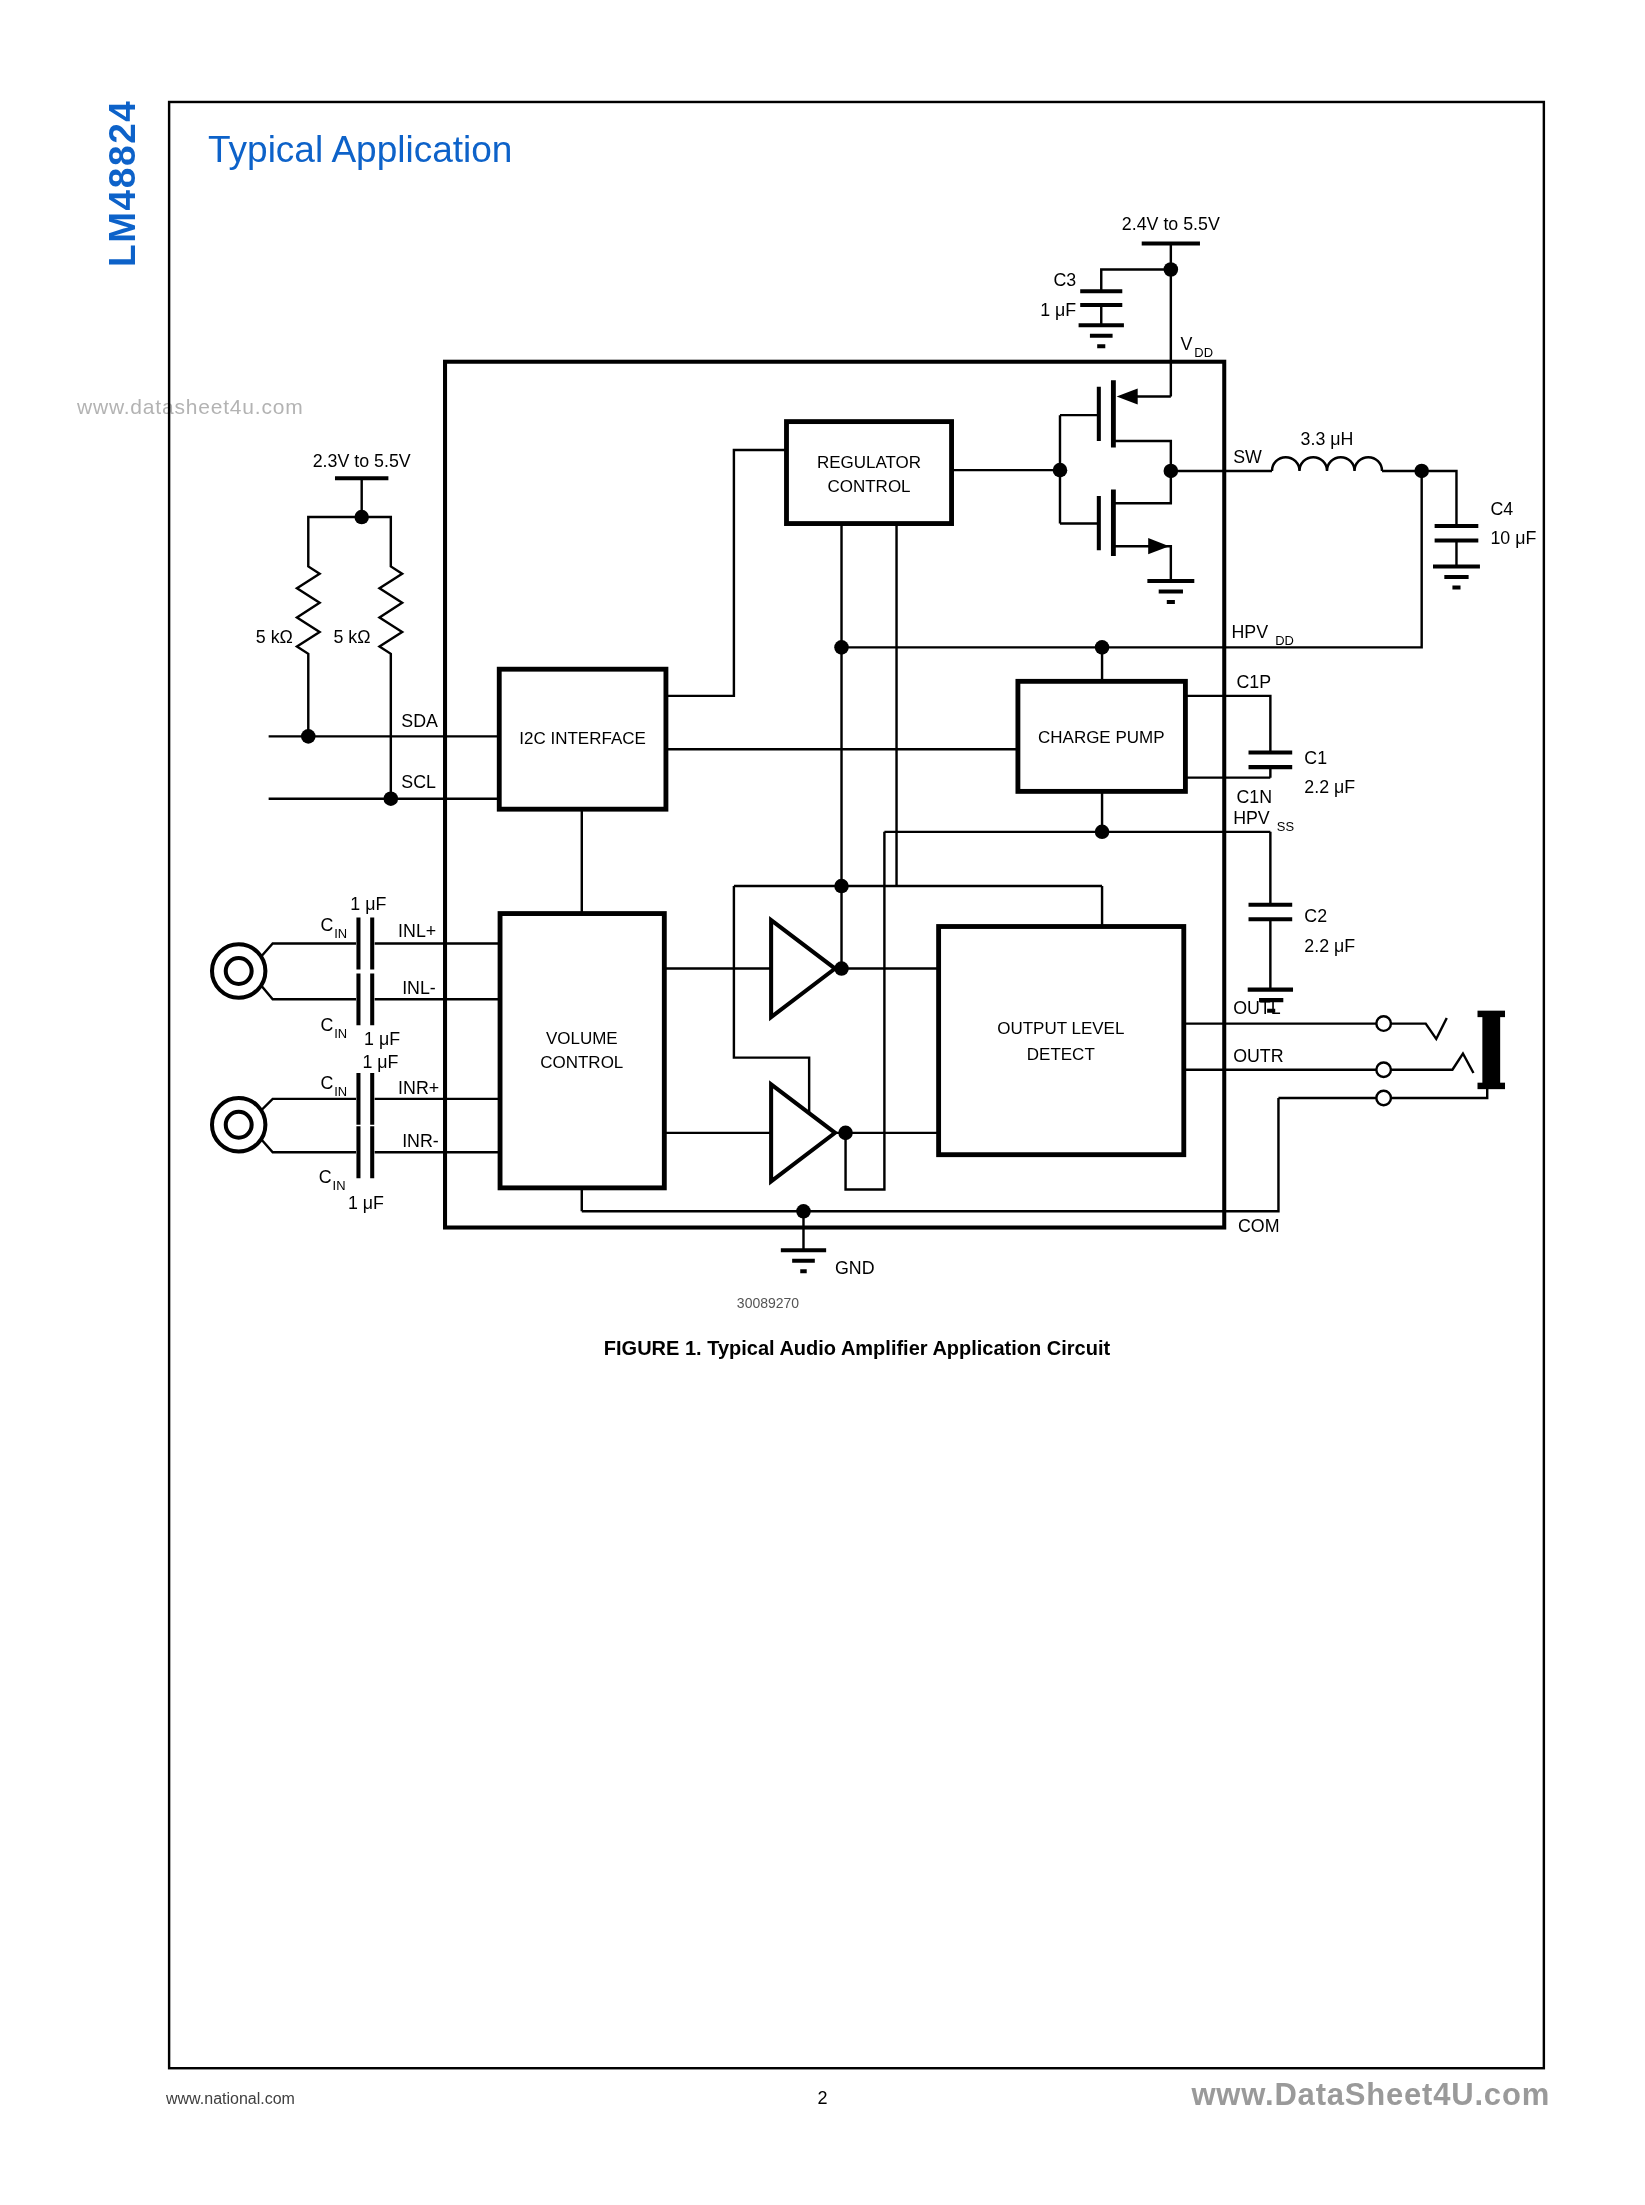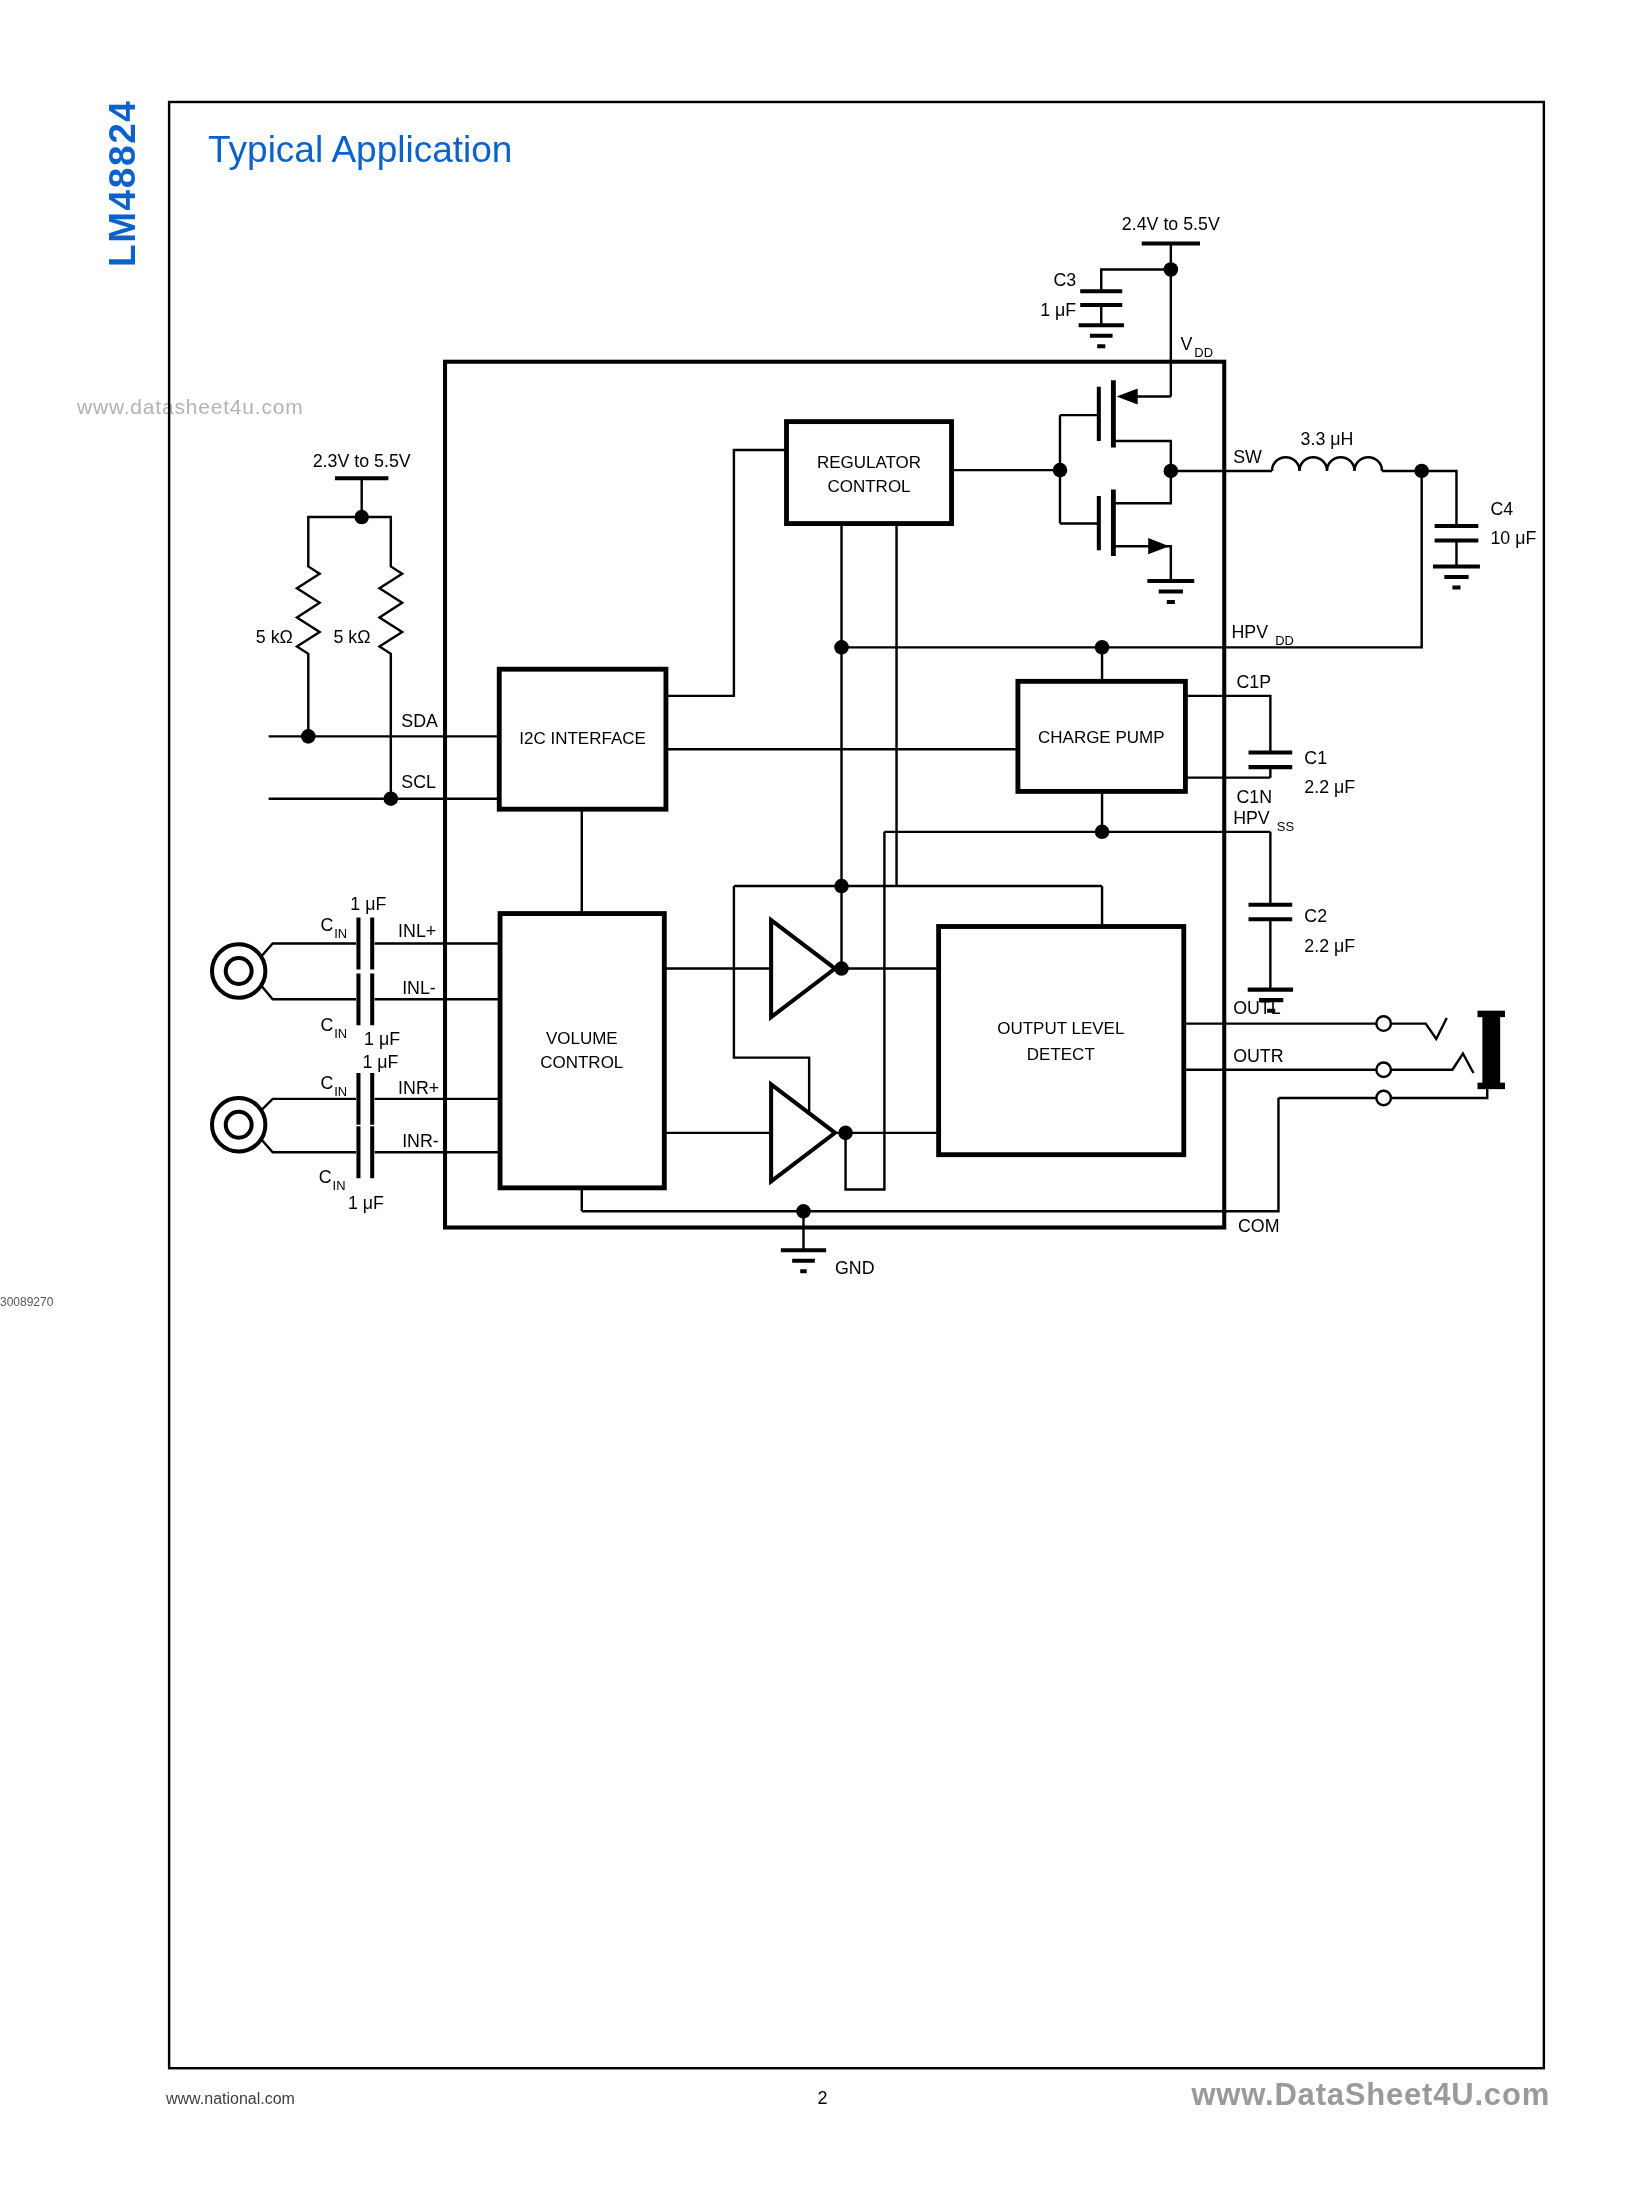--- a/index.html
+++ b/index.html
@@ -5,21 +5,21 @@
   html,body{margin:0;padding:0;background:#e8e8e8;}
   #page{position:relative;width:1645px;height:2205px;background:#ffffff;
         font-family:"Liberation Sans",sans-serif;overflow:hidden;}
   #schem{position:absolute;left:0;top:0;}
   .abs{position:absolute;}
   .sidebar{left:102px;top:267px;transform-origin:0 0;transform:rotate(-90deg);
            font-weight:bold;font-size:37px;color:#0D62C9;letter-spacing:1.6px;white-space:nowrap;}
   .title{left:208px;top:129px;font-weight:normal;font-size:37px;color:#0D62C9;}
   .wm-top{left:77px;top:395px;font-size:21px;color:#b3b3b3;letter-spacing:0.8px;}
   .caption{left:69px;right:0;top:1337px;text-align:center;font-weight:bold;font-size:20px;color:#000;}
-  .fignum{left:0;width:1536px;top:1295px;text-align:left;font-size:12px;color:#555;}
+  .fignum{left:0;width:1536px;top:1295px;text-align:center;font-size:14px;color:#555;}
   .f-left{left:166px;top:2090px;font-size:16px;color:#404040;}
   .f-page{left:0;right:0;top:2088px;text-align:center;font-size:18px;color:#000;}
   .f-right{right:95px;top:2077px;font-weight:bold;font-size:31px;color:#9a9a9a;letter-spacing:0.8px;}
   svg text{font-family:"Liberation Sans",sans-serif;fill:#000;}
   .t22{font-size:22px;} .t21{font-size:21px;} .t16{font-size:16px;}
   .mid{text-anchor:middle;} .end{text-anchor:end;}
   .w3{stroke:#000;stroke-width:3;fill:none;}
   .w5{stroke:#000;stroke-width:5;fill:none;}
   .w6{stroke:#000;stroke-width:6;fill:none;}
   .blkbox{fill:#fff;stroke:#000;stroke-width:6;}
@@ -28,20 +28,21 @@
   .pin{fill:#fff;stroke:#000;stroke-width:3;}
 </style>
 </head>
 <body>
 
 <div id="page">
 
   <div class="abs sidebar">LM48824</div>
   <div class="abs title">Typical Application</div>
   <div class="abs wm-top">www.datasheet4u.com</div>
+  <div class="abs caption">FIGURE 1. Typical Audio Amplifier Application Circuit</div>
   <div class="abs fignum">30089270</div>
   <div class="abs f-left">www.national.com</div>
   <div class="abs f-page">2</div>
   <div class="abs f-right">www.DataSheet4U.com</div>
 
   <svg id="schem" width="1645" height="2205" viewBox="0 0 2033 2725">
 
     <rect x="209" y="126" width="1699" height="2430" fill="none" stroke="#000" stroke-width="3"></rect>
 
     <rect x="550" y="447" width="963" height="1070" fill="none" stroke="#000" stroke-width="5"></rect>

